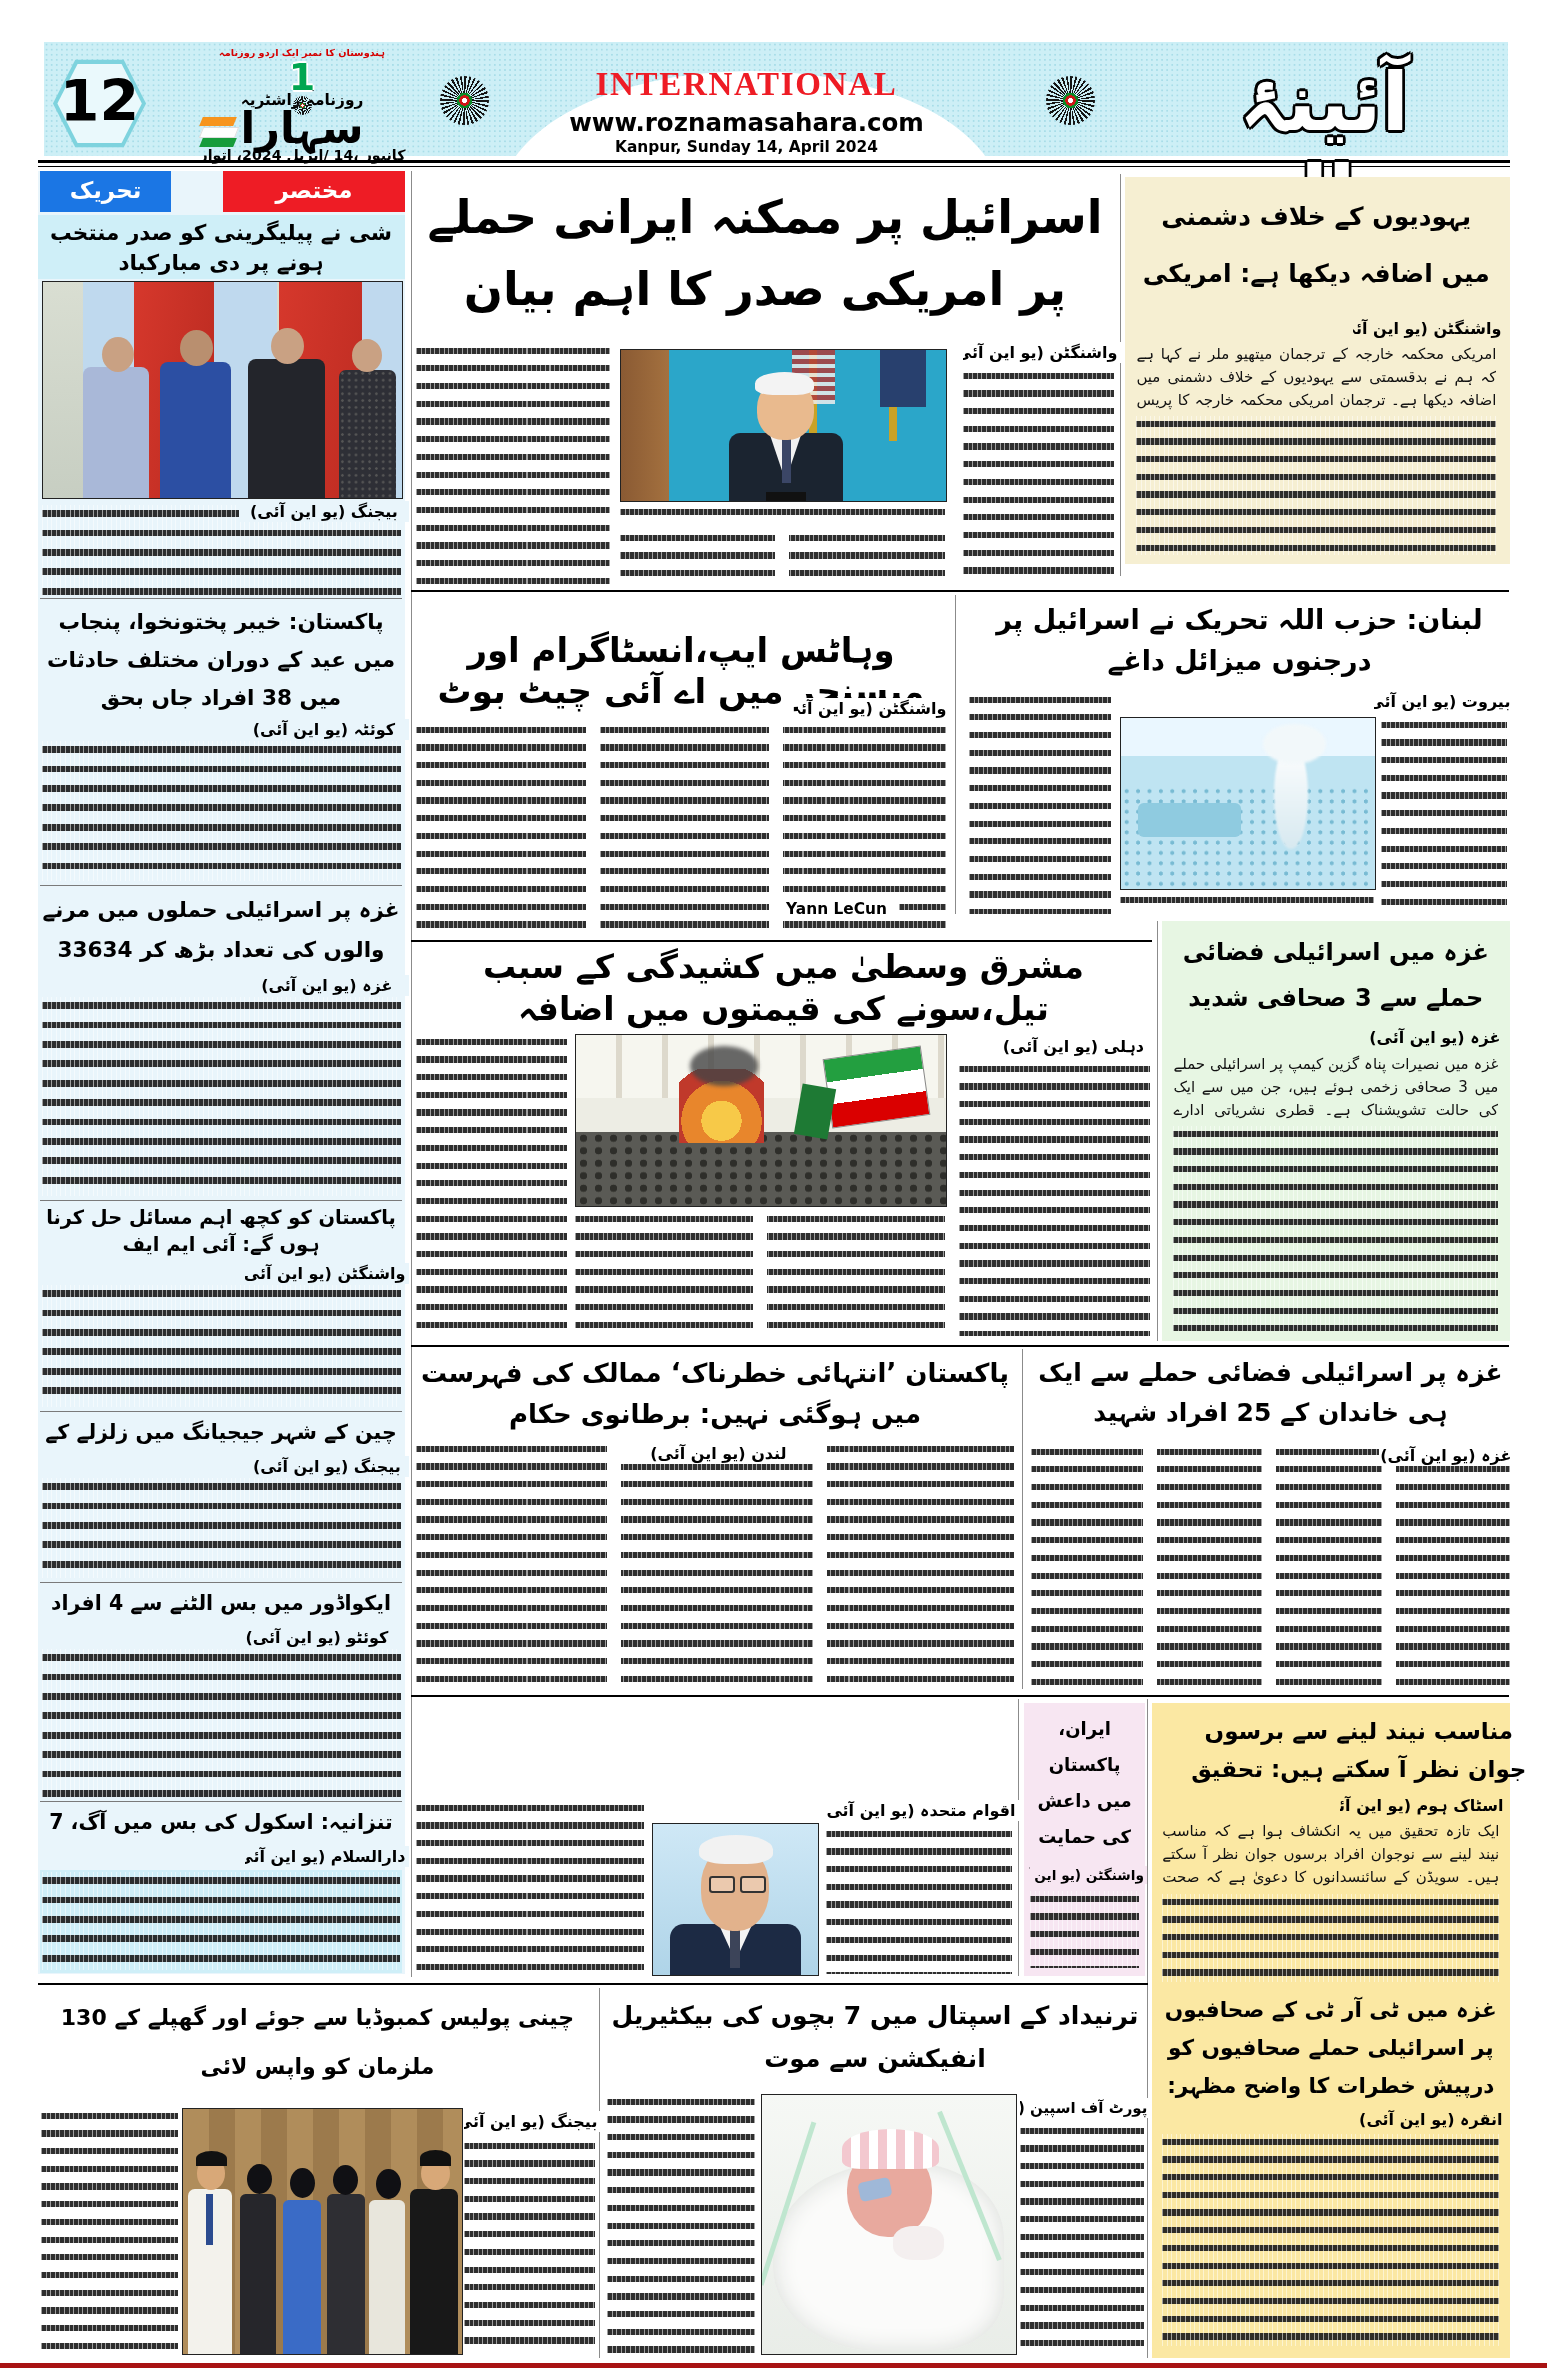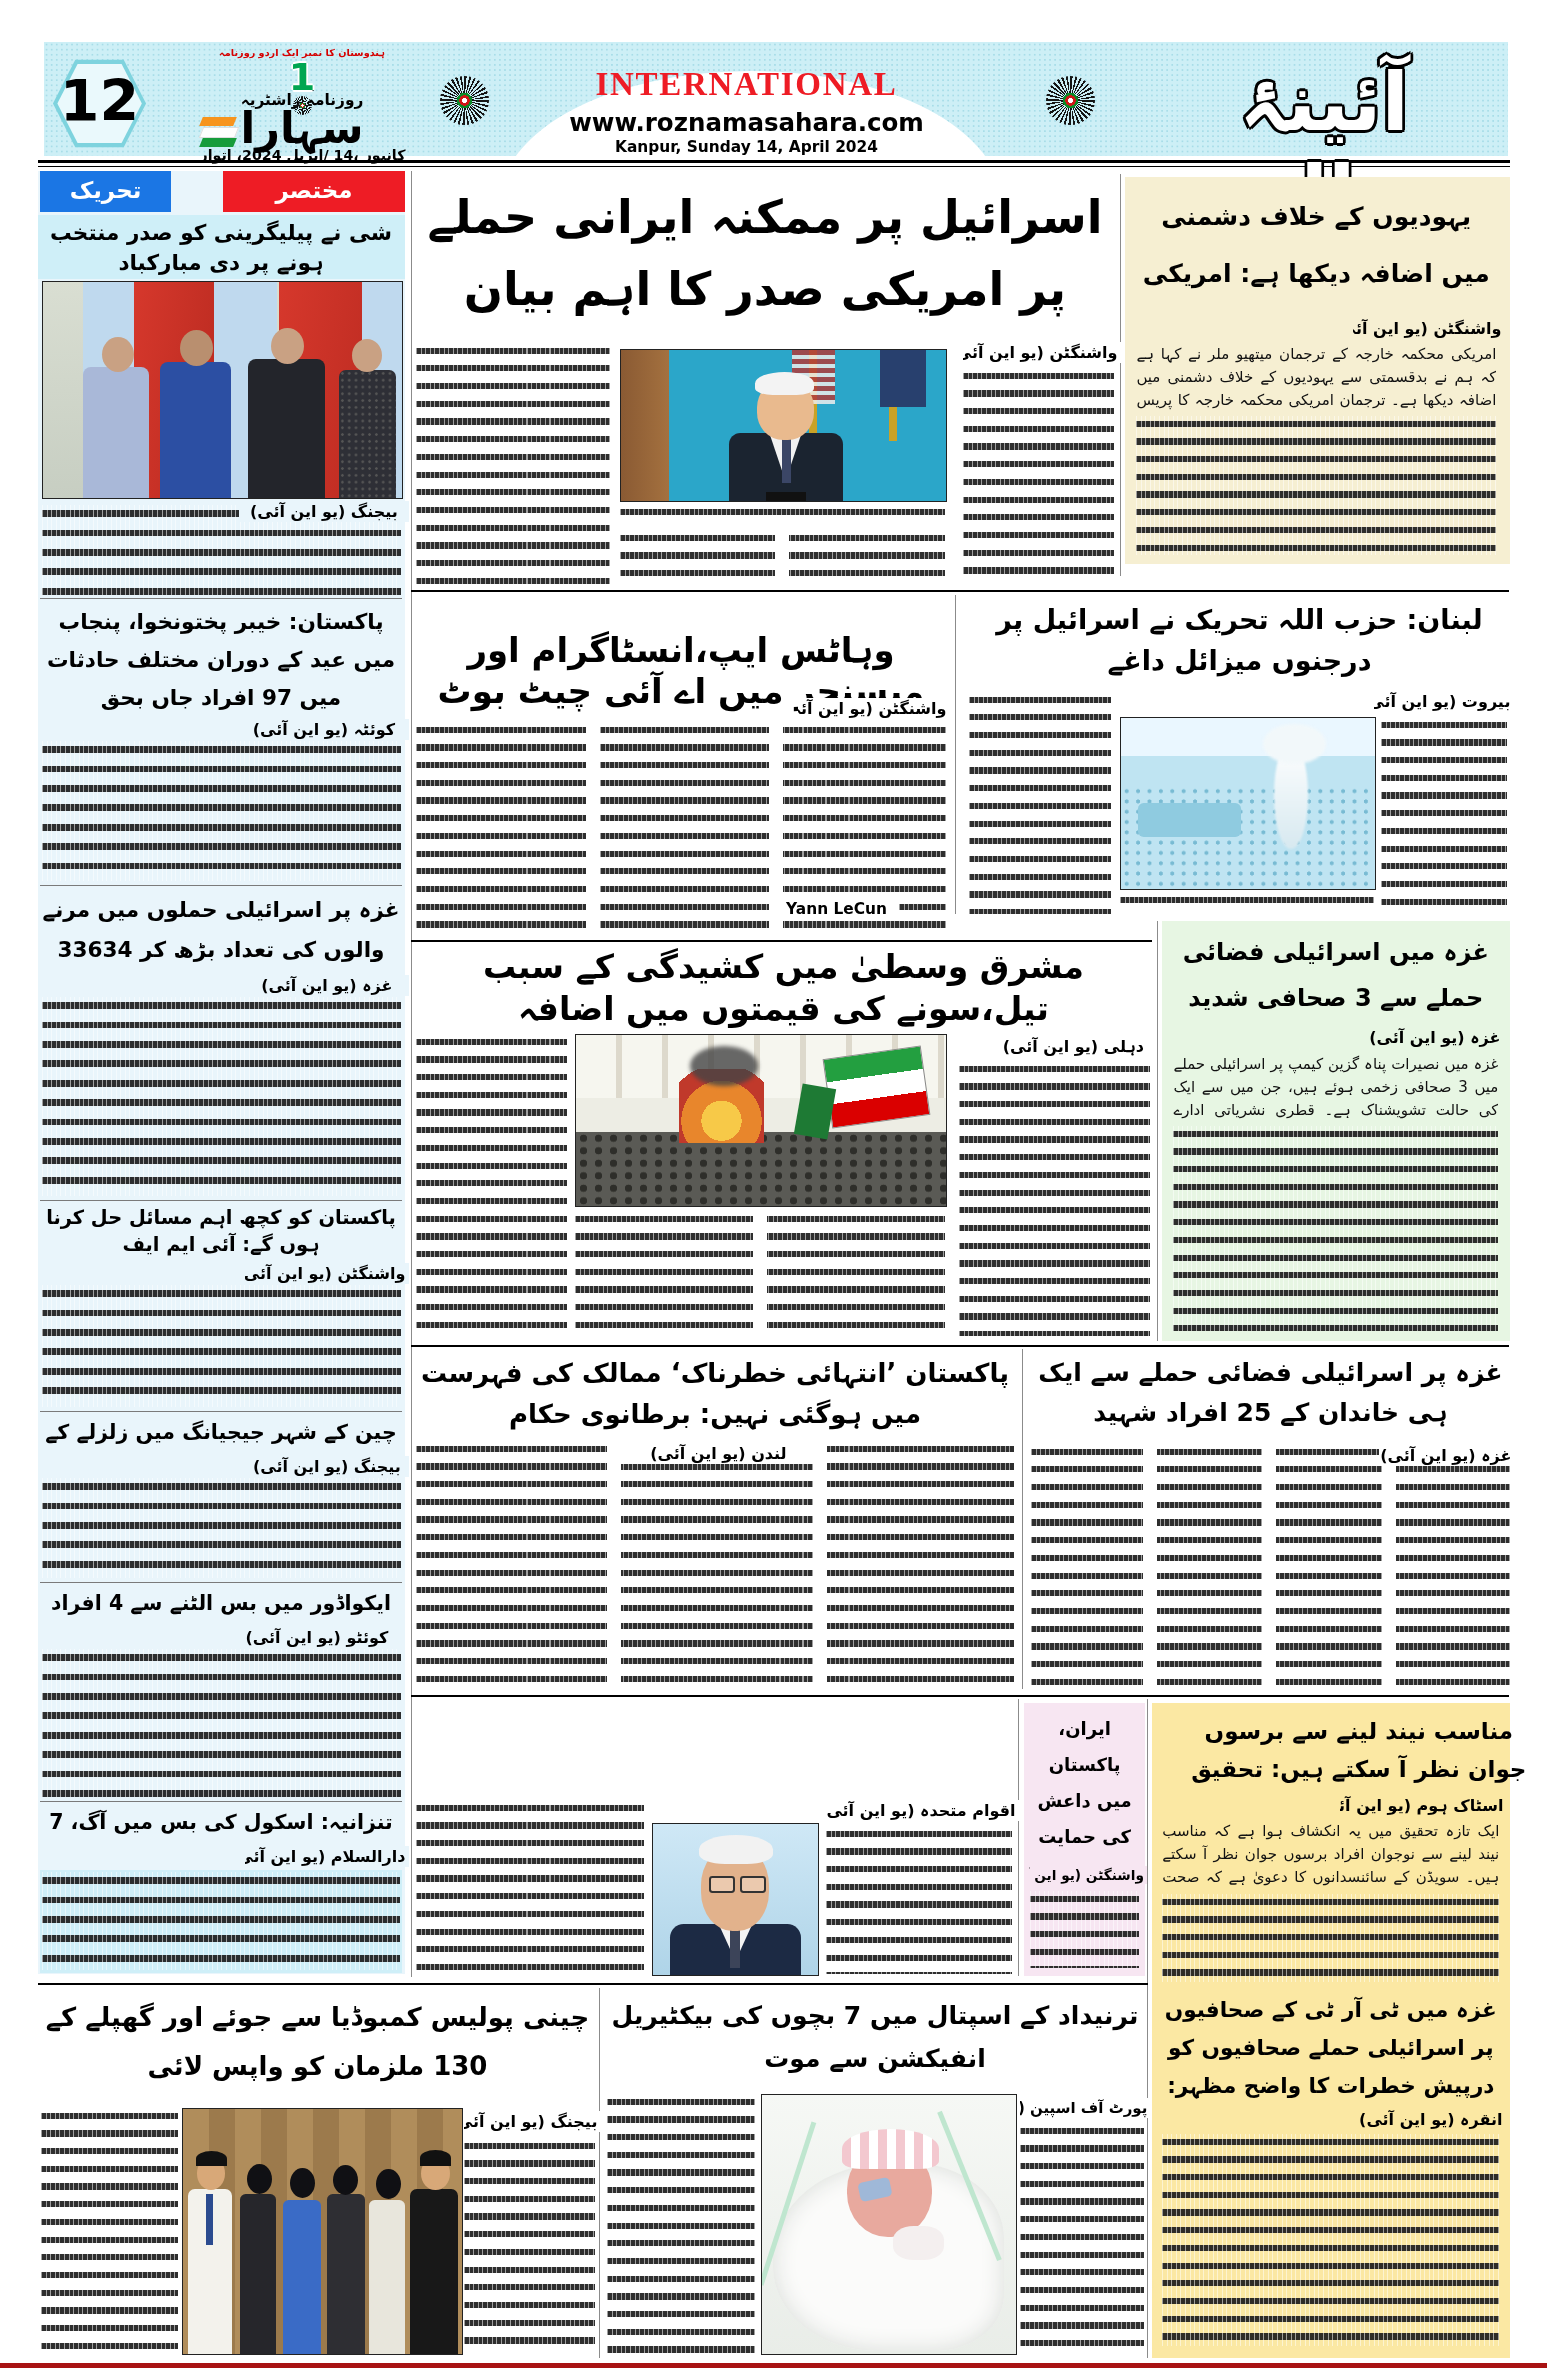--- a/index.html
+++ b/index.html
@@ -101,21 +101,21 @@
     <div style="left:228px;top:46px;width:33px;height:36px;background:#C9A183;border-radius:50%;"></div>
     <div style="left:296px;top:88px;width:57px;height:128px;background:#2E2F36;border-radius:6.8px 6.8px 0 0;
          background-image:radial-gradient(circle,#555 1.1px,transparent 1.5px);background-size:6.8px 6.8px;"></div>
     <div style="left:309px;top:57px;width:30px;height:33px;background:#C9A183;border-radius:50%;"></div>
   </div>
 
   <div class="dl ur" style="left:239px;top:501px;width:163px;--bx:#E9F5FB;">بیجنگ (یو این آئی)</div>
   <div class="tx big" style="left:42px;top:505px;width:359px;height:90px;"></div>
 
   <div class="rl" style="left:40px;top:598px;width:362px;"></div>
-  <div class="hl ur" style="left:40px;top:603px;width:362px;height:114px;font-size:21.6px;line-height:38px;">پاکستان: خیبر پختونخوا، پنجاب میں عید کے دوران مختلف حادثات میں 97 افراد جاں بحق</div>
+  <div class="hl ur" style="left:40px;top:603px;width:362px;height:114px;font-size:21.6px;line-height:38px;">پاکستان: خیبر پختونخوا، پنجاب میں عید کے دوران مختلف حادثات میں 38 افراد جاں بحق</div>
   <div class="dl ur" style="left:239px;top:719px;width:163px;--bx:#E9F5FB;">کوئٹہ (یو این آئی)</div>
   <div class="tx big" style="left:42px;top:741px;width:359px;height:140px;"></div>
 
   <div class="rl" style="left:40px;top:885px;width:362px;"></div>
   <div class="hl ur" style="left:40px;top:890px;width:362px;height:83px;font-size:21.6px;line-height:40px;">غزہ پر اسرائیلی حملوں میں مرنے والوں کی تعداد بڑھ کر 33634 ہوگئی</div>
   <div class="dl ur" style="left:245px;top:975px;width:157px;--bx:#E9F5FB;">غزہ (یو این آئی)</div>
   <div class="tx big" style="left:42px;top:997px;width:359px;height:199px;"></div>
 
   <div class="rl" style="left:40px;top:1200px;width:362px;"></div>
   <div class="hl ur" style="left:40px;top:1204px;width:362px;height:56px;font-size:19.4px;line-height:27px;">پاکستان کو کچھ اہم مسائل حل کرنا ہوں گے: آئی ایم ایف</div>
@@ -270,21 +270,21 @@
     <div class="snip ur" style="left:10.3px;top:117px;width:337px;height:70px;">ایک تازہ تحقیق میں یہ انکشاف ہوا ہے کہ مناسب نیند لینے سے نوجوان افراد برسوں جوان نظر آ سکتے ہیں۔ سویڈن کے سائنسدانوں کا دعویٰ ہے کہ صحت مند غذا اور ورزش کے معمولات…</div>
     <div class="tx" style="left:10.3px;top:191px;width:337px;height:88px;"></div>
     <div class="hl ur" style="left:10.3px;top:288px;width:337px;height:114px;font-size:21.6px;line-height:38px;">غزہ میں ٹی آر ٹی کے صحافیوں پر اسرائیلی حملے صحافیوں کو درپیش خطرات کا واضح مظہر: اقوام متحدہ</div>
     <div class="dl ur" style="left:205px;top:406px;width:142px;--bx:#FBE8A3;">انقرہ (یو این آئی)</div>
     <div class="tx" style="left:10.3px;top:431px;width:337px;height:212px;"></div>
   </div>
   <div class="vr" style="left:1147px;top:1699px;height:659px;"></div>
 
   <div class="hr" style="left:38px;top:1983px;width:1110px;height:1.7px;"></div>
 
-  <div class="hl ur" style="left:40px;top:1993px;width:555px;height:103px;font-size:26px;line-height:49px;">چینی پولیس کمبوڈیا سے جوئے اور گھپلے کے 130 ملزمان کو واپس لائی</div>
+  <div class="hl ur" style="left:40px;top:1993px;width:555px;height:103px;font-size:22px;line-height:49px;">چینی پولیس کمبوڈیا سے جوئے اور گھپلے کے 130 ملزمان کو واپس لائی</div>
   <div class="dl ur" style="left:464px;top:2111px;width:130px;">بیجنگ (یو این آئی)</div>
   <div class="tx" style="left:41px;top:2108px;width:137px;height:245px;"></div>
   <div class="tx" style="left:464px;top:2138px;width:131px;height:215px;"></div>
   <div class="ph" style="left:182px;top:2108px;width:279px;height:245px;">
     <div style="left:0;top:0;width:279px;height:245px;background:repeating-linear-gradient(90deg,#B08D5B 0 26px,#9C7A4C 26px 52px);"></div>
     <div style="left:4.6px;top:80px;width:44px;height:165px;background:#F3F2EC;border-radius:6.8px 6.8px 0 0;"></div>
     <div style="left:13.7px;top:48px;width:28.5px;height:33px;background:#D8A878;border-radius:50%;"></div>
     <div style="left:12.5px;top:42px;width:31px;height:15px;background:#111;border-radius:50% 50% 0 0;"></div>
     <div style="left:23px;top:85px;width:6.8px;height:51px;background:#2B4B8F;"></div>
     <div style="left:57px;top:85px;width:36px;height:160px;background:#26262B;border-radius:5.7px 5.7px 0 0;"></div>

